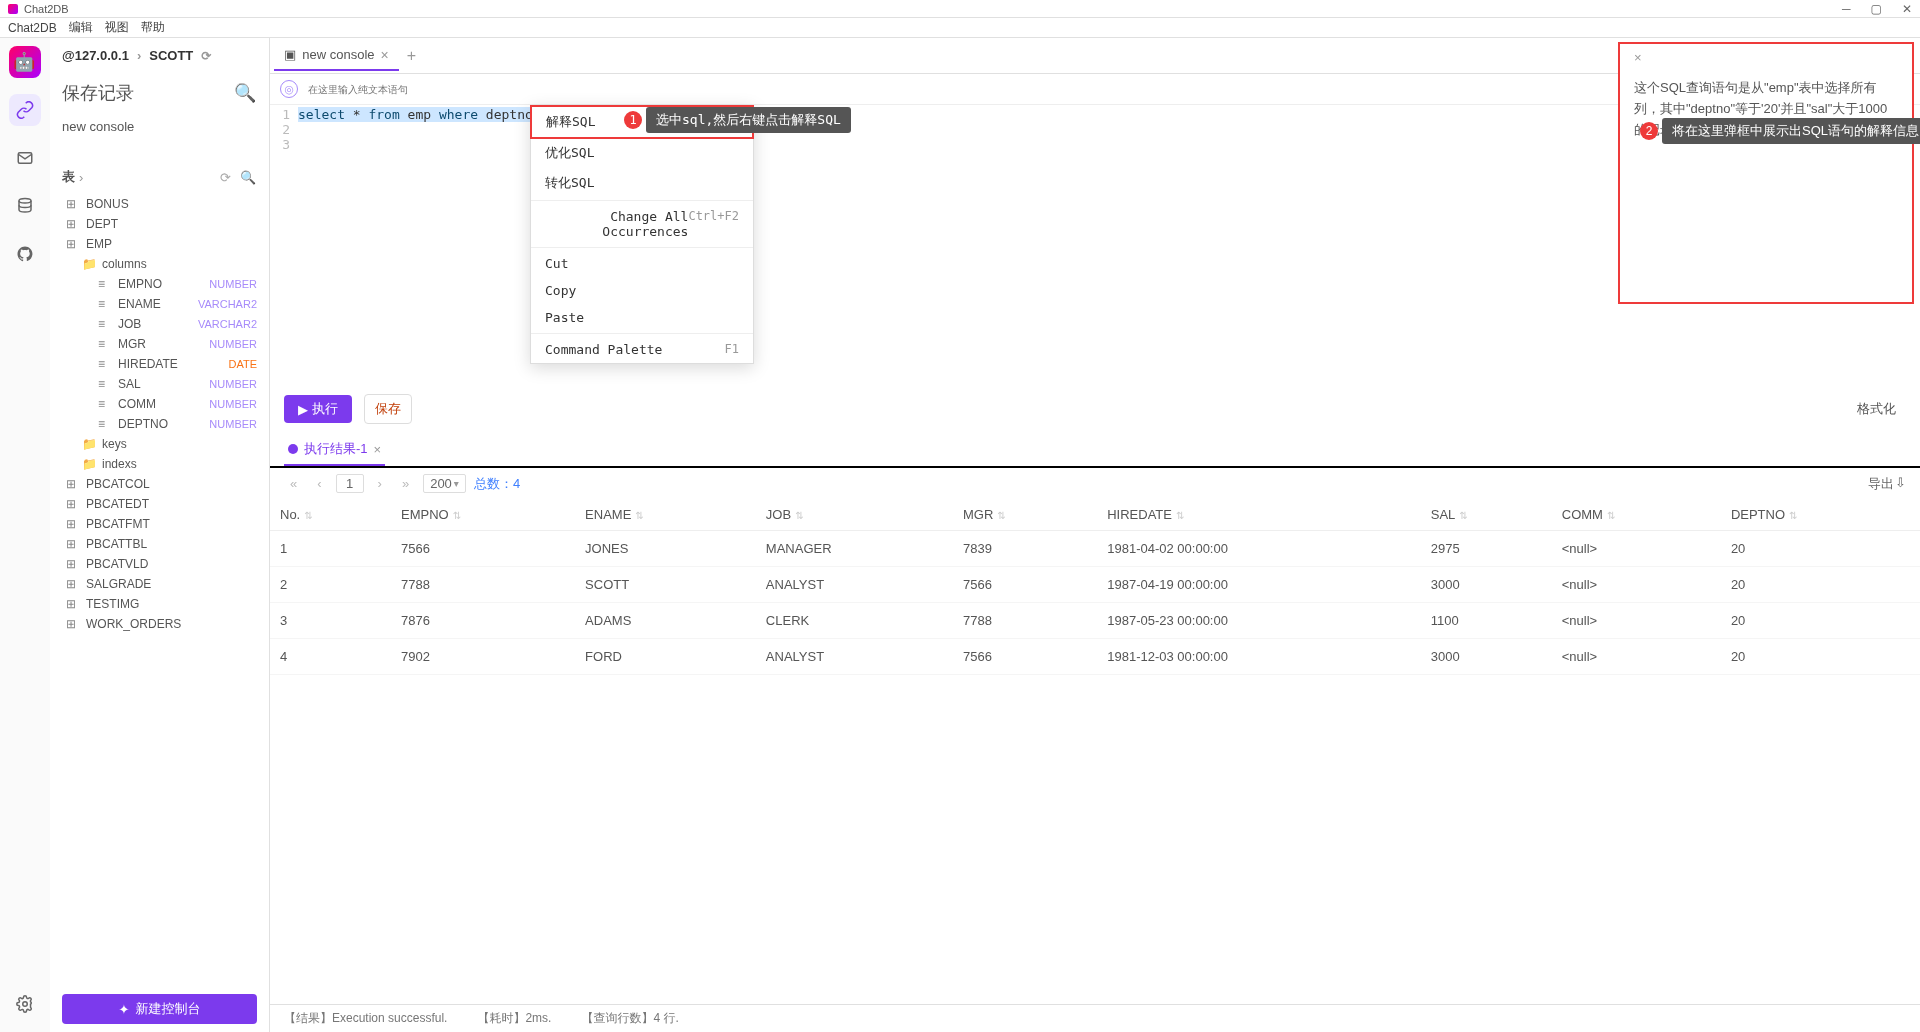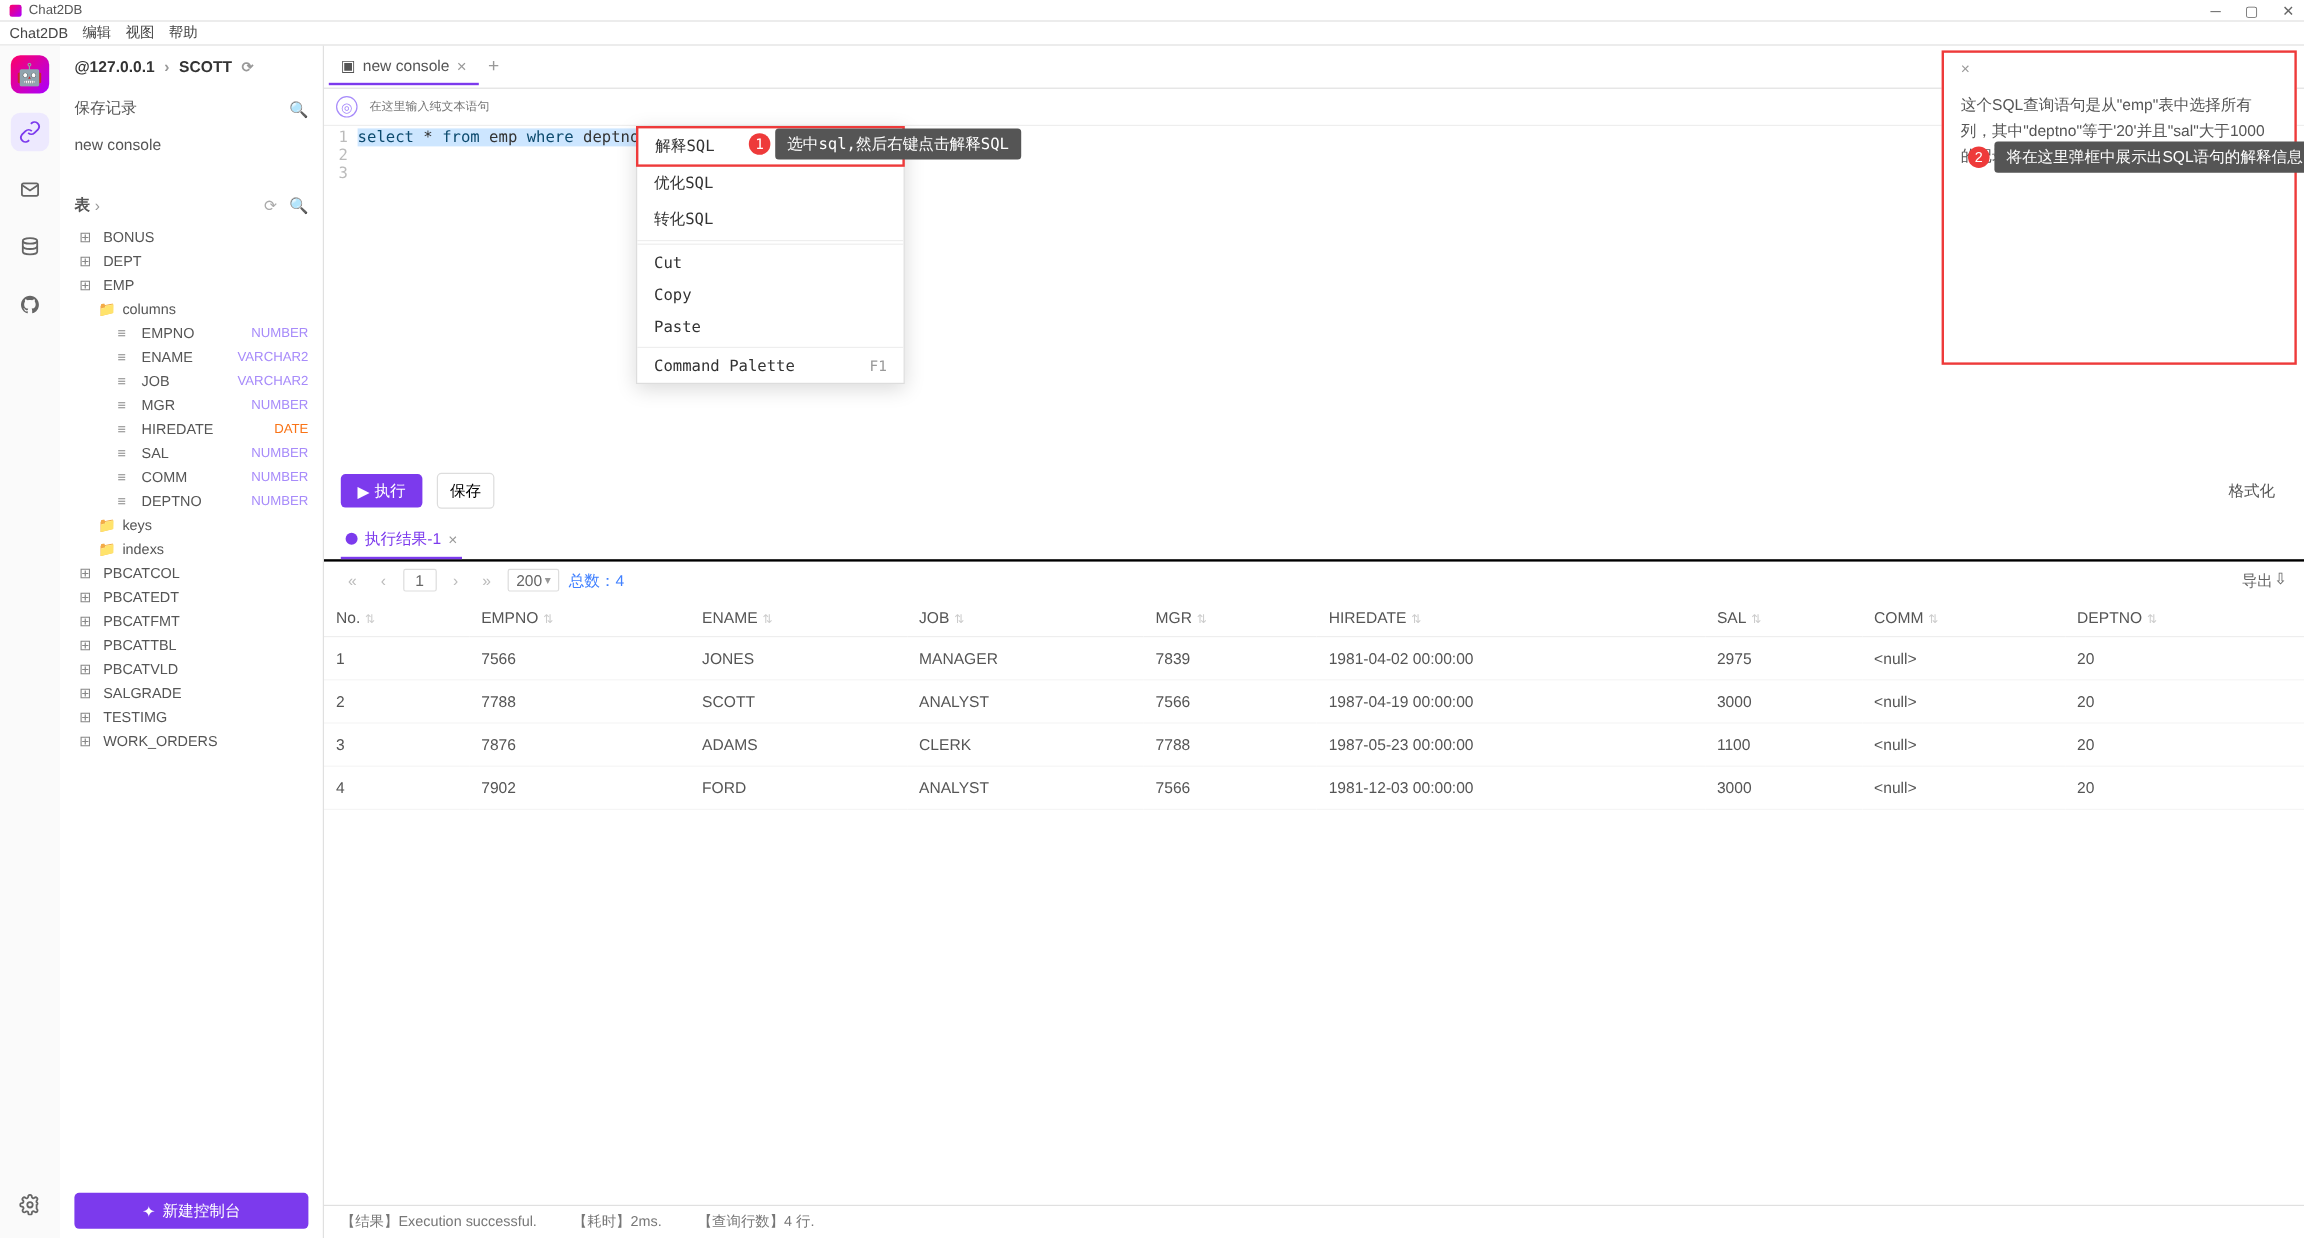--- a/index.html
+++ b/index.html
@@ -24,21 +24,21 @@
     .icon-rail .rail-icon { width: 32px; height: 32px; border-radius: 8px; display: flex; align-items: center; justify-content: center; cursor: pointer; color: #666; }
     .icon-rail .rail-icon.logo { background: linear-gradient(135deg, #f06, #a0f); color: #fff; font-size: 18px; }
     .icon-rail .rail-icon.active { background: #ede9fe; color: #7c3aed; }
     .icon-rail .bottom { margin-top: auto; margin-bottom: 12px; }
     
     
     .sidebar { width: 220px; border-right: 1px solid #e0e0e0; display: flex; flex-direction: column; }
     .breadcrumb { padding: 10px 12px; font-weight: 600; font-size: 13px; display: flex; align-items: center; gap: 8px; }
     .breadcrumb .sep { color: #999; }
     .breadcrumb .refresh { color: #999; font-size: 12px; cursor: pointer; }
-    .save-section { padding: 8px 12px; display: flex; align-items: flex-end; justify-content: space-between; font-size: 13px; color: #555; }
+    .save-section { padding: 8px 12px; display: flex; align-items: center; justify-content: space-between; font-size: 18px; color: #555; }
     .save-section .search-ic { color: #aaa; cursor: pointer; }
     .console-item { padding: 6px 12px; font-size: 13px; color: #555; cursor: pointer; }
     .tables-header { padding: 8px 12px; display: flex; align-items: center; font-size: 13px; color: #555; margin-top: 20px; }
     .tables-header .hdr-label { font-weight: 600; }
     .tables-header .right-icons { margin-left: auto; display: flex; gap: 10px; color: #aaa; }
     .tree { flex: 1; overflow-y: auto; padding: 0 4px; }
     .tree-item { display: flex; align-items: center; padding: 3px 8px; font-size: 12px; color: #555; cursor: pointer; }
     .tree-item .ticon { width: 14px; margin-right: 6px; color: #888; }
     .tree-item .type { margin-left: auto; font-size: 11px; color: #a78bfa; }
     .tree-item .type.date { color: #f97316; }
@@ -79,21 +79,21 @@
     .tooltip { position: absolute; background: #555; color: #fff; padding: 4px 10px; font-size: 13px; border-radius: 3px; z-index: 20; white-space: nowrap; }
     
     
     .right-panel { position: absolute; top: 4px; right: 6px; width: 296px; height: 262px; border: 2px solid #ee3a3a; background: #fff; padding: 10px 14px; font-size: 13px; color: #555; z-index: 15; }
     .right-panel .close-x { position: absolute; top: 6px; left: 14px; color: #999; cursor: pointer; }
     .right-panel .explain-text { margin-top: 24px; line-height: 1.6; }
     
     
     .action-bar { display: flex; align-items: center; padding: 10px 14px; gap: 12px; margin-top: 230px; }
     .run-btn { background: #7c3aed; color: #fff; padding: 5px 14px; border-radius: 4px; font-size: 13px; cursor: pointer; display: flex; align-items: center; gap: 4px; }
-    .save-btn { color: #000000; padding: 5px 10px; font-size: 13px; cursor: pointer; border: 1px solid #ddd; border-radius: 4px; }
+    .save-btn { color: #c2410c; padding: 5px 10px; font-size: 13px; cursor: pointer; border: 1px solid #ddd; border-radius: 4px; }
     .format-btn { margin-left: auto; color: #555; font-size: 13px; cursor: pointer; padding-right: 10px; }
     
     
     .result-tabs { display: flex; align-items: center; padding: 0 14px; border-bottom: 2px solid #000000; }
     .result-tab { display: flex; align-items: center; gap: 6px; padding: 6px 4px; font-size: 13px; color: #7c3aed; border-bottom: 2px solid #7c3aed; }
     .result-tab .dot { width: 10px; height: 10px; border-radius: 50%; background: #7c3aed; }
     .result-tab .rclose { color: #999; cursor: pointer; }
     
     
     .pagination { display: flex; align-items: center; padding: 6px 14px; gap: 8px; font-size: 13px; color: #666; }
@@ -330,20 +330,24 @@
         <div class="ctx-item highlighted">
             <span>解释SQL</span>
           </div>
         <div class="ctx-item">
             <span>优化SQL</span>
           </div>
         <div class="ctx-item">
             <span>转化SQL</span>
           </div>
         <div class="ctx-sep"></div>
+        <div class="ctx-item">
+            <span>Change All Occurrences</span>
+            <span class="shortcut">Ctrl+F2</span>
+          </div>
         <div class="ctx-sep"></div>
         <div class="ctx-item">
             <span>Cut</span>
           </div>
         <div class="ctx-item">
             <span>Copy</span>
           </div>
         <div class="ctx-item">
             <span>Paste</span>
           </div>

